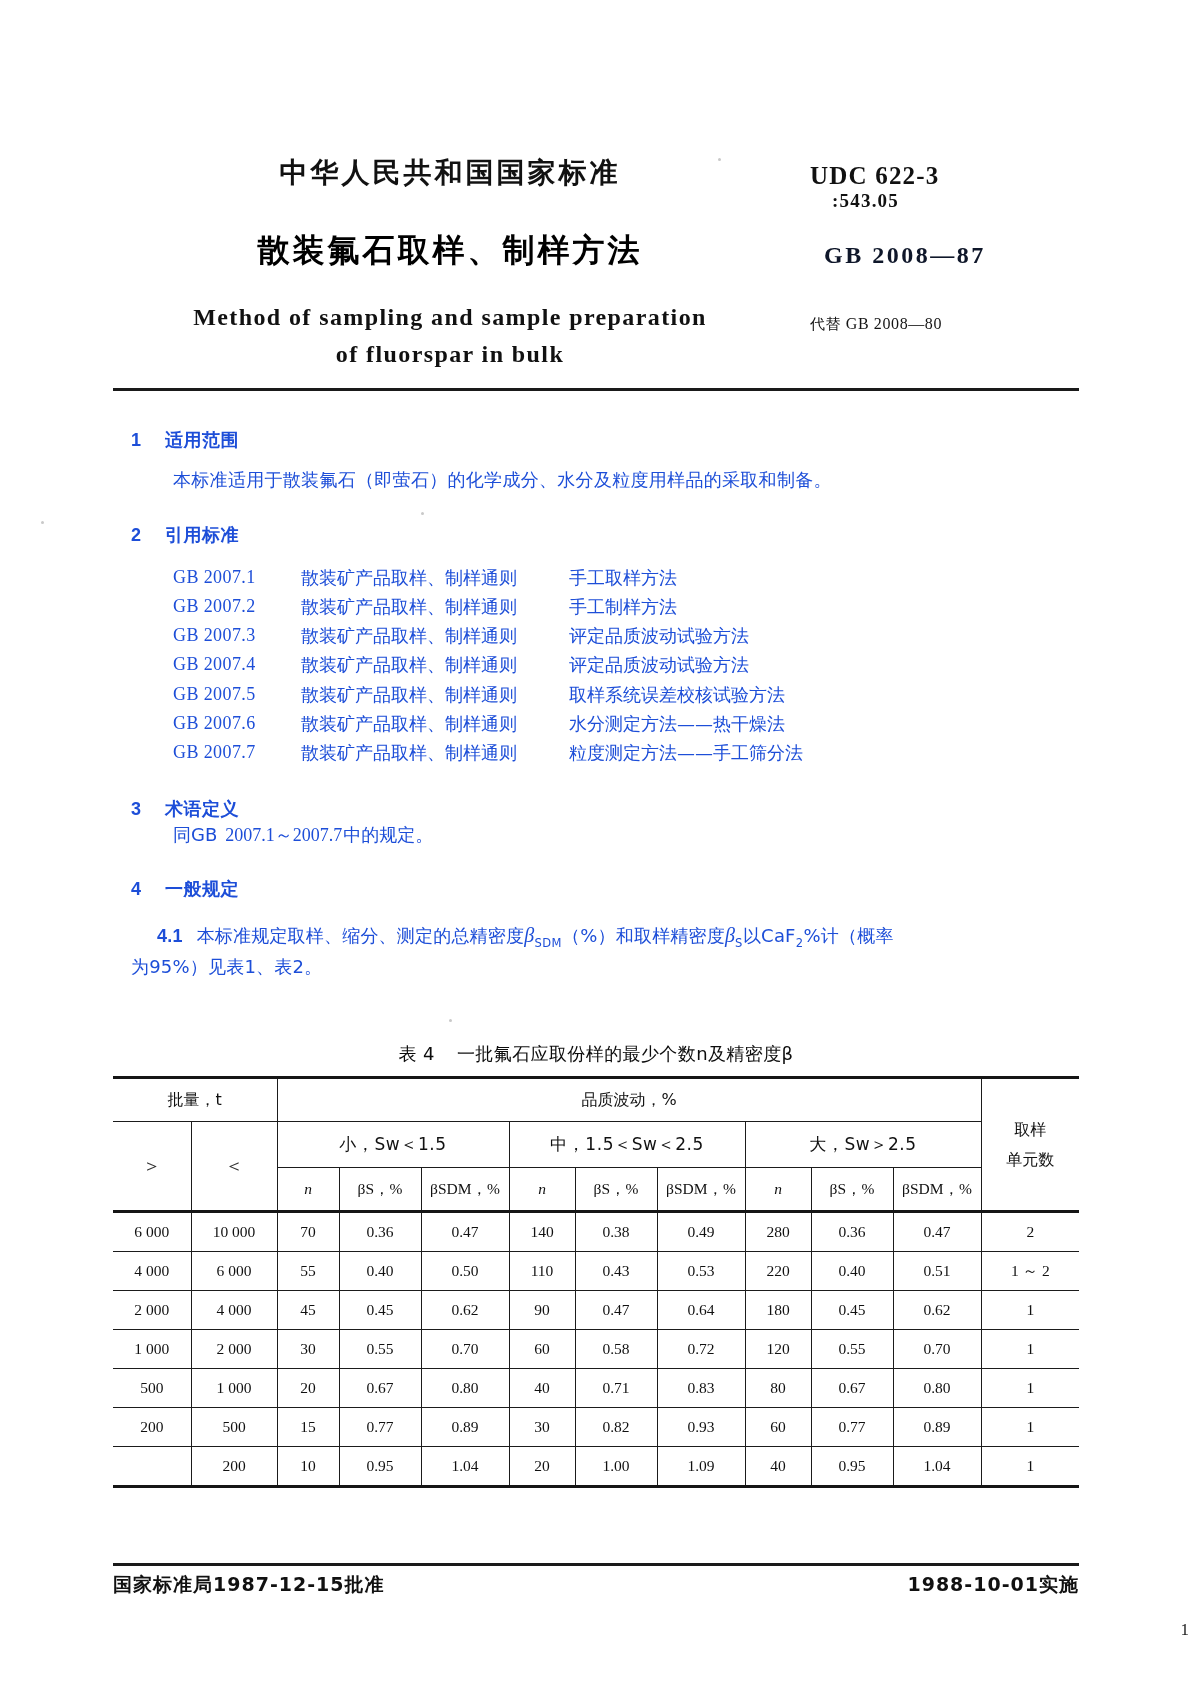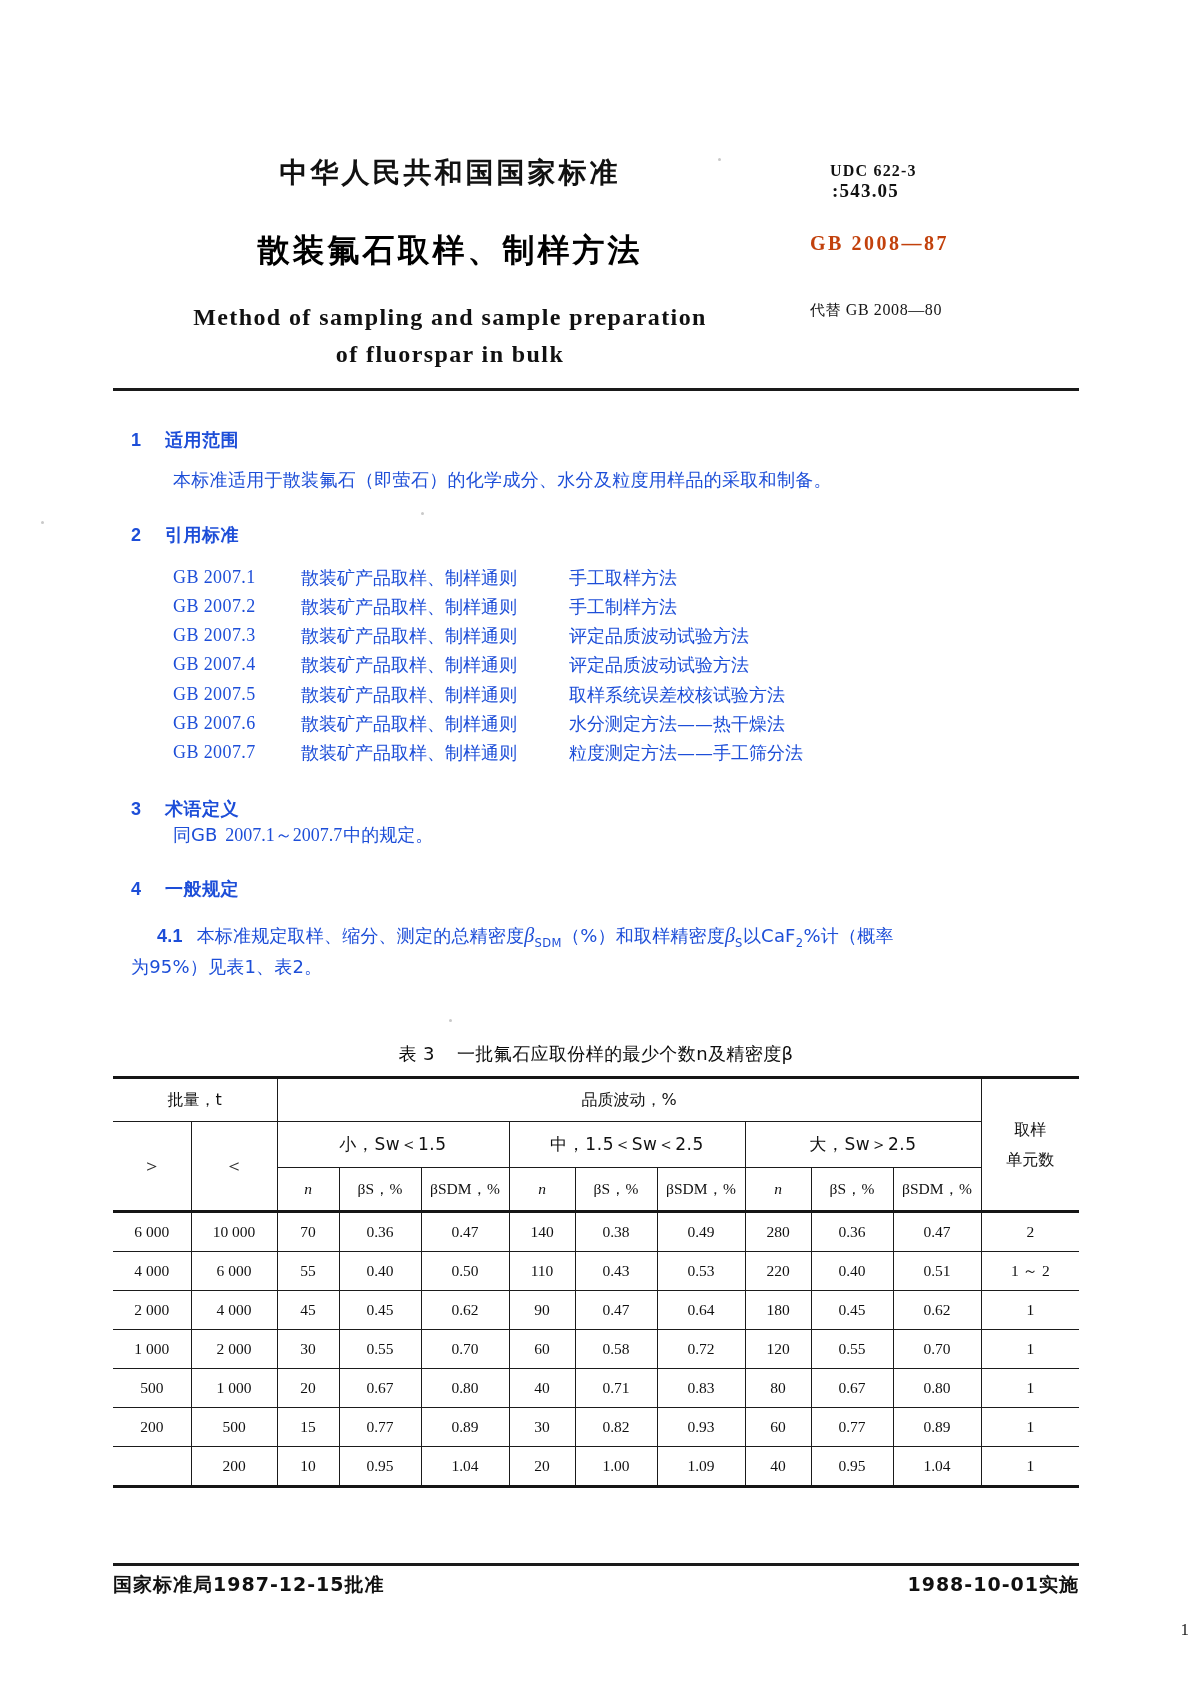--- a/index.html
+++ b/index.html
@@ -64,39 +64,39 @@
     color: #111;
   }
   .hdr-right {
     position: absolute;
     left: 700px;
     top: 22px;
     width: 280px;
     font-family: "Liberation Serif", serif;
   }
   .udc-line1 {
-    font-size: 16px;
+    font-size: 25px;
     font-weight: bold;
     letter-spacing: 1.2px;
     color: #111;
-    margin-left: 20px;
   }
   .udc-line2 {
     font-size: 19px;
     font-weight: bold;
     letter-spacing: 1.2px;
     color: #111;
     padding-left: 22px;
   }
   .gb-no {
     margin-top: 30px;
-    font-size: 20px;
+    font-size: 24px;
     font-weight: bold;
     letter-spacing: 2.5px;
-    color: #c2410c;
+    color: #0f172a;
+    margin-left: 14px;
   }
   .replaces {
     margin-top: 46px;
     font-size: 16px;
     letter-spacing: 0.6px;
     color: #141414;
   }
   .replaces .cjk {
     font-family: "DejaVu Sans", "Liberation Sans", sans-serif;
     font-size: 15px;
@@ -380,21 +380,21 @@
     <div class="sec">
       <span class="num">4</span><span>一般规定</span>
     </div>
 
     <div class="para41">
       <span class="lead">4.1</span><span>本标准规定取样、缩分、测定的总精密度</span><span class="beta">β</span><sub class="sm">SDM</sub><span>（%）和取样精密度</span><span class="beta">β</span><sub class="sm">S</sub><span>以CaF</span><sub class="sm">2</sub><span>%计（概率</span><br><span>为95%）见表1、表2。</span>
     </div>
   </div>
 
   <div class="tbl-caption">
-    <span>表 3</span><span class="gap"></span><span>一批氟石应取份样的最少个数n及精密度β</span>
+    <span>表 4</span><span class="gap"></span><span>一批氟石应取份样的最少个数n及精密度β</span>
   </div>
 
   <table class="gbtbl">
     <colgroup>
       <col style="width:78px">
         <col style="width:86px">
       <col style="width:62px">
         <col style="width:82px">
         <col style="width:88px">
       <col style="width:66px">

